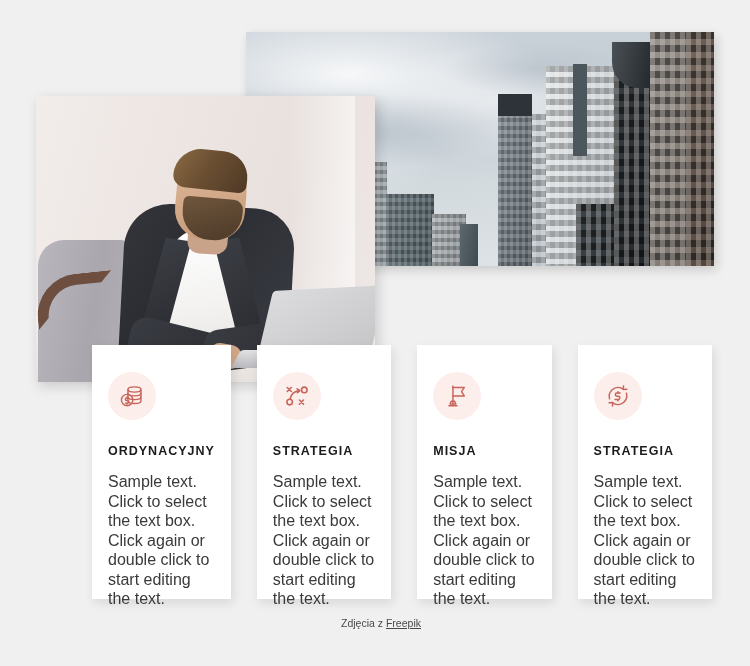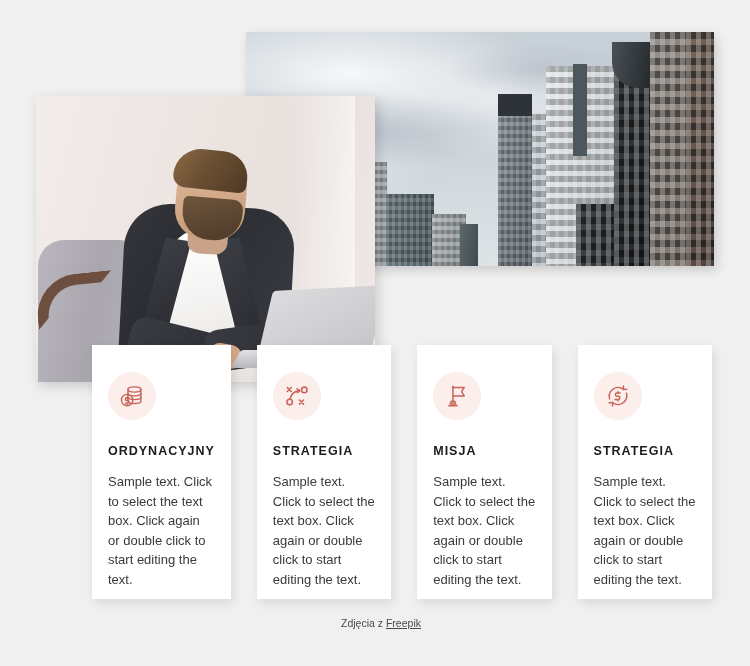--- a/index.html
+++ b/index.html
@@ -273,21 +273,21 @@
   }
   .card-title {
     font-size: 12.5px;
     font-weight: bold;
     letter-spacing: 1.0px;
     color: #1b1b1b;
     margin-bottom: 14px;
     white-space: nowrap;
   }
   .card-text {
-    font-size: 13px;
+    font-size: 16px;
     line-height: 19.5px;
     color: #3a3a3a;
   }
 
   
   .credit {
     position: absolute;
     left: 0;
     right: 0;
     top: 617px;

